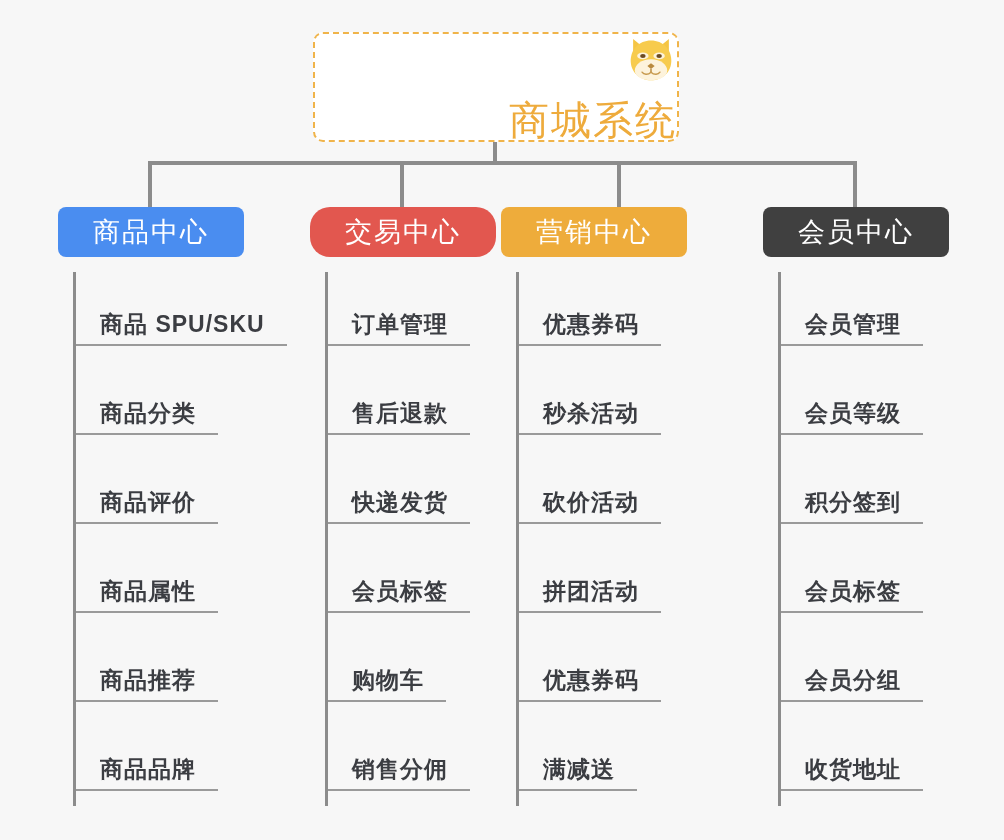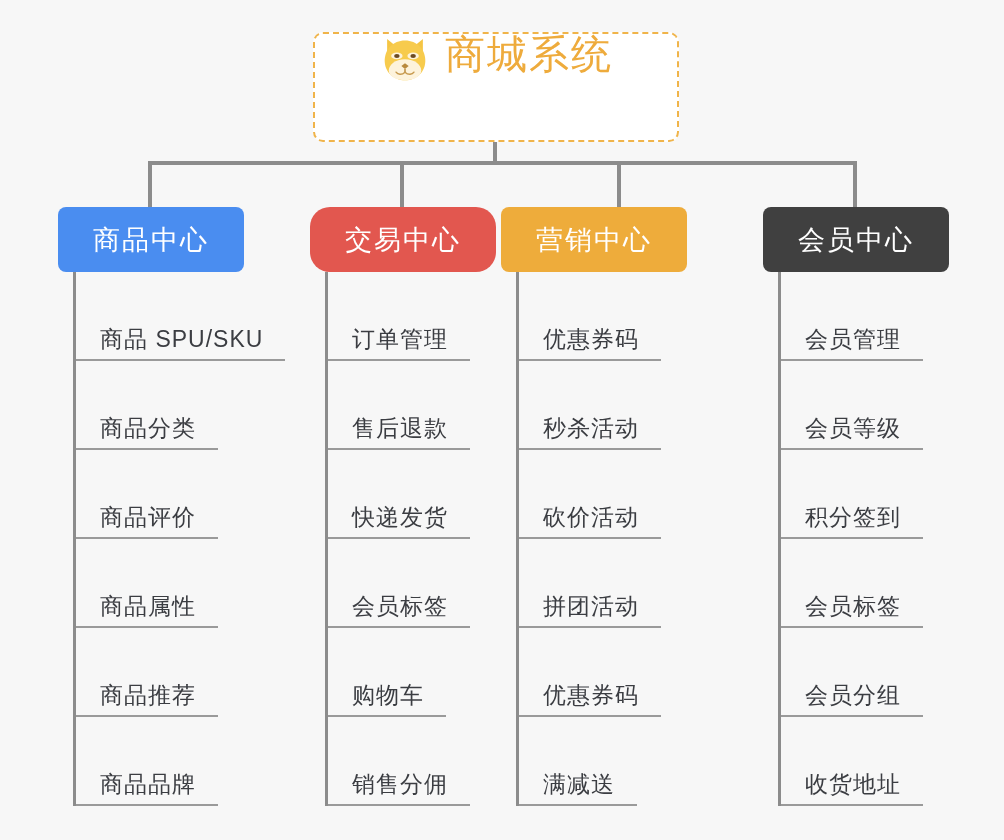--- a/index.html
+++ b/index.html
@@ -21,23 +21,24 @@
   .root-node {
     position: absolute;
     left: 313px;
     top: 32px;
     width: 366px;
     height: 110px;
     background: #ffffff;
     border: 2px dashed #f0b44a;
     border-radius: 10px;
     display: flex;
-    align-items: flex-start;
+    align-items: flex-end;
     justify-content: center;
     gap: 14px;
+    flex-direction: column;
   }
   .root-icon {
     width: 52px;
     height: 52px;
     flex: 0 0 52px;
     display: block;
   }
   .root-title {
     font-size: 40px;
     line-height: 1;
@@ -59,21 +60,21 @@
   .drop-2 { left: 400px; }
   .drop-3 { left: 617px; }
   .drop-4 { left: 853px; }
 
   
   .branch {
     position: absolute;
     top: 207px;
   }
   .branch-header {
-    height: 65px;
+    height: 50px;
     border-radius: 8px;
     display: flex;
     align-items: center;
     justify-content: center;
     color: #ffffff;
     font-size: 27px;
     letter-spacing: 2px;
     white-space: nowrap;
   }
   .branch-stem {
@@ -81,20 +82,21 @@
     left: 15px;
     top: 65px;
     width: 3px;
     background: #8c8c8c;
   }
   .leaf-list {
     position: relative;
     margin-top: 0;
     padding-top: 0;
     list-style: none;
+    font-weight: bold;
   }
   .leaf-item {
     position: relative;
     height: 89px;
     display: flex;
     align-items: flex-end;
     padding-left: 18px;
   }
   .leaf-label {
     font-size: 23px;

